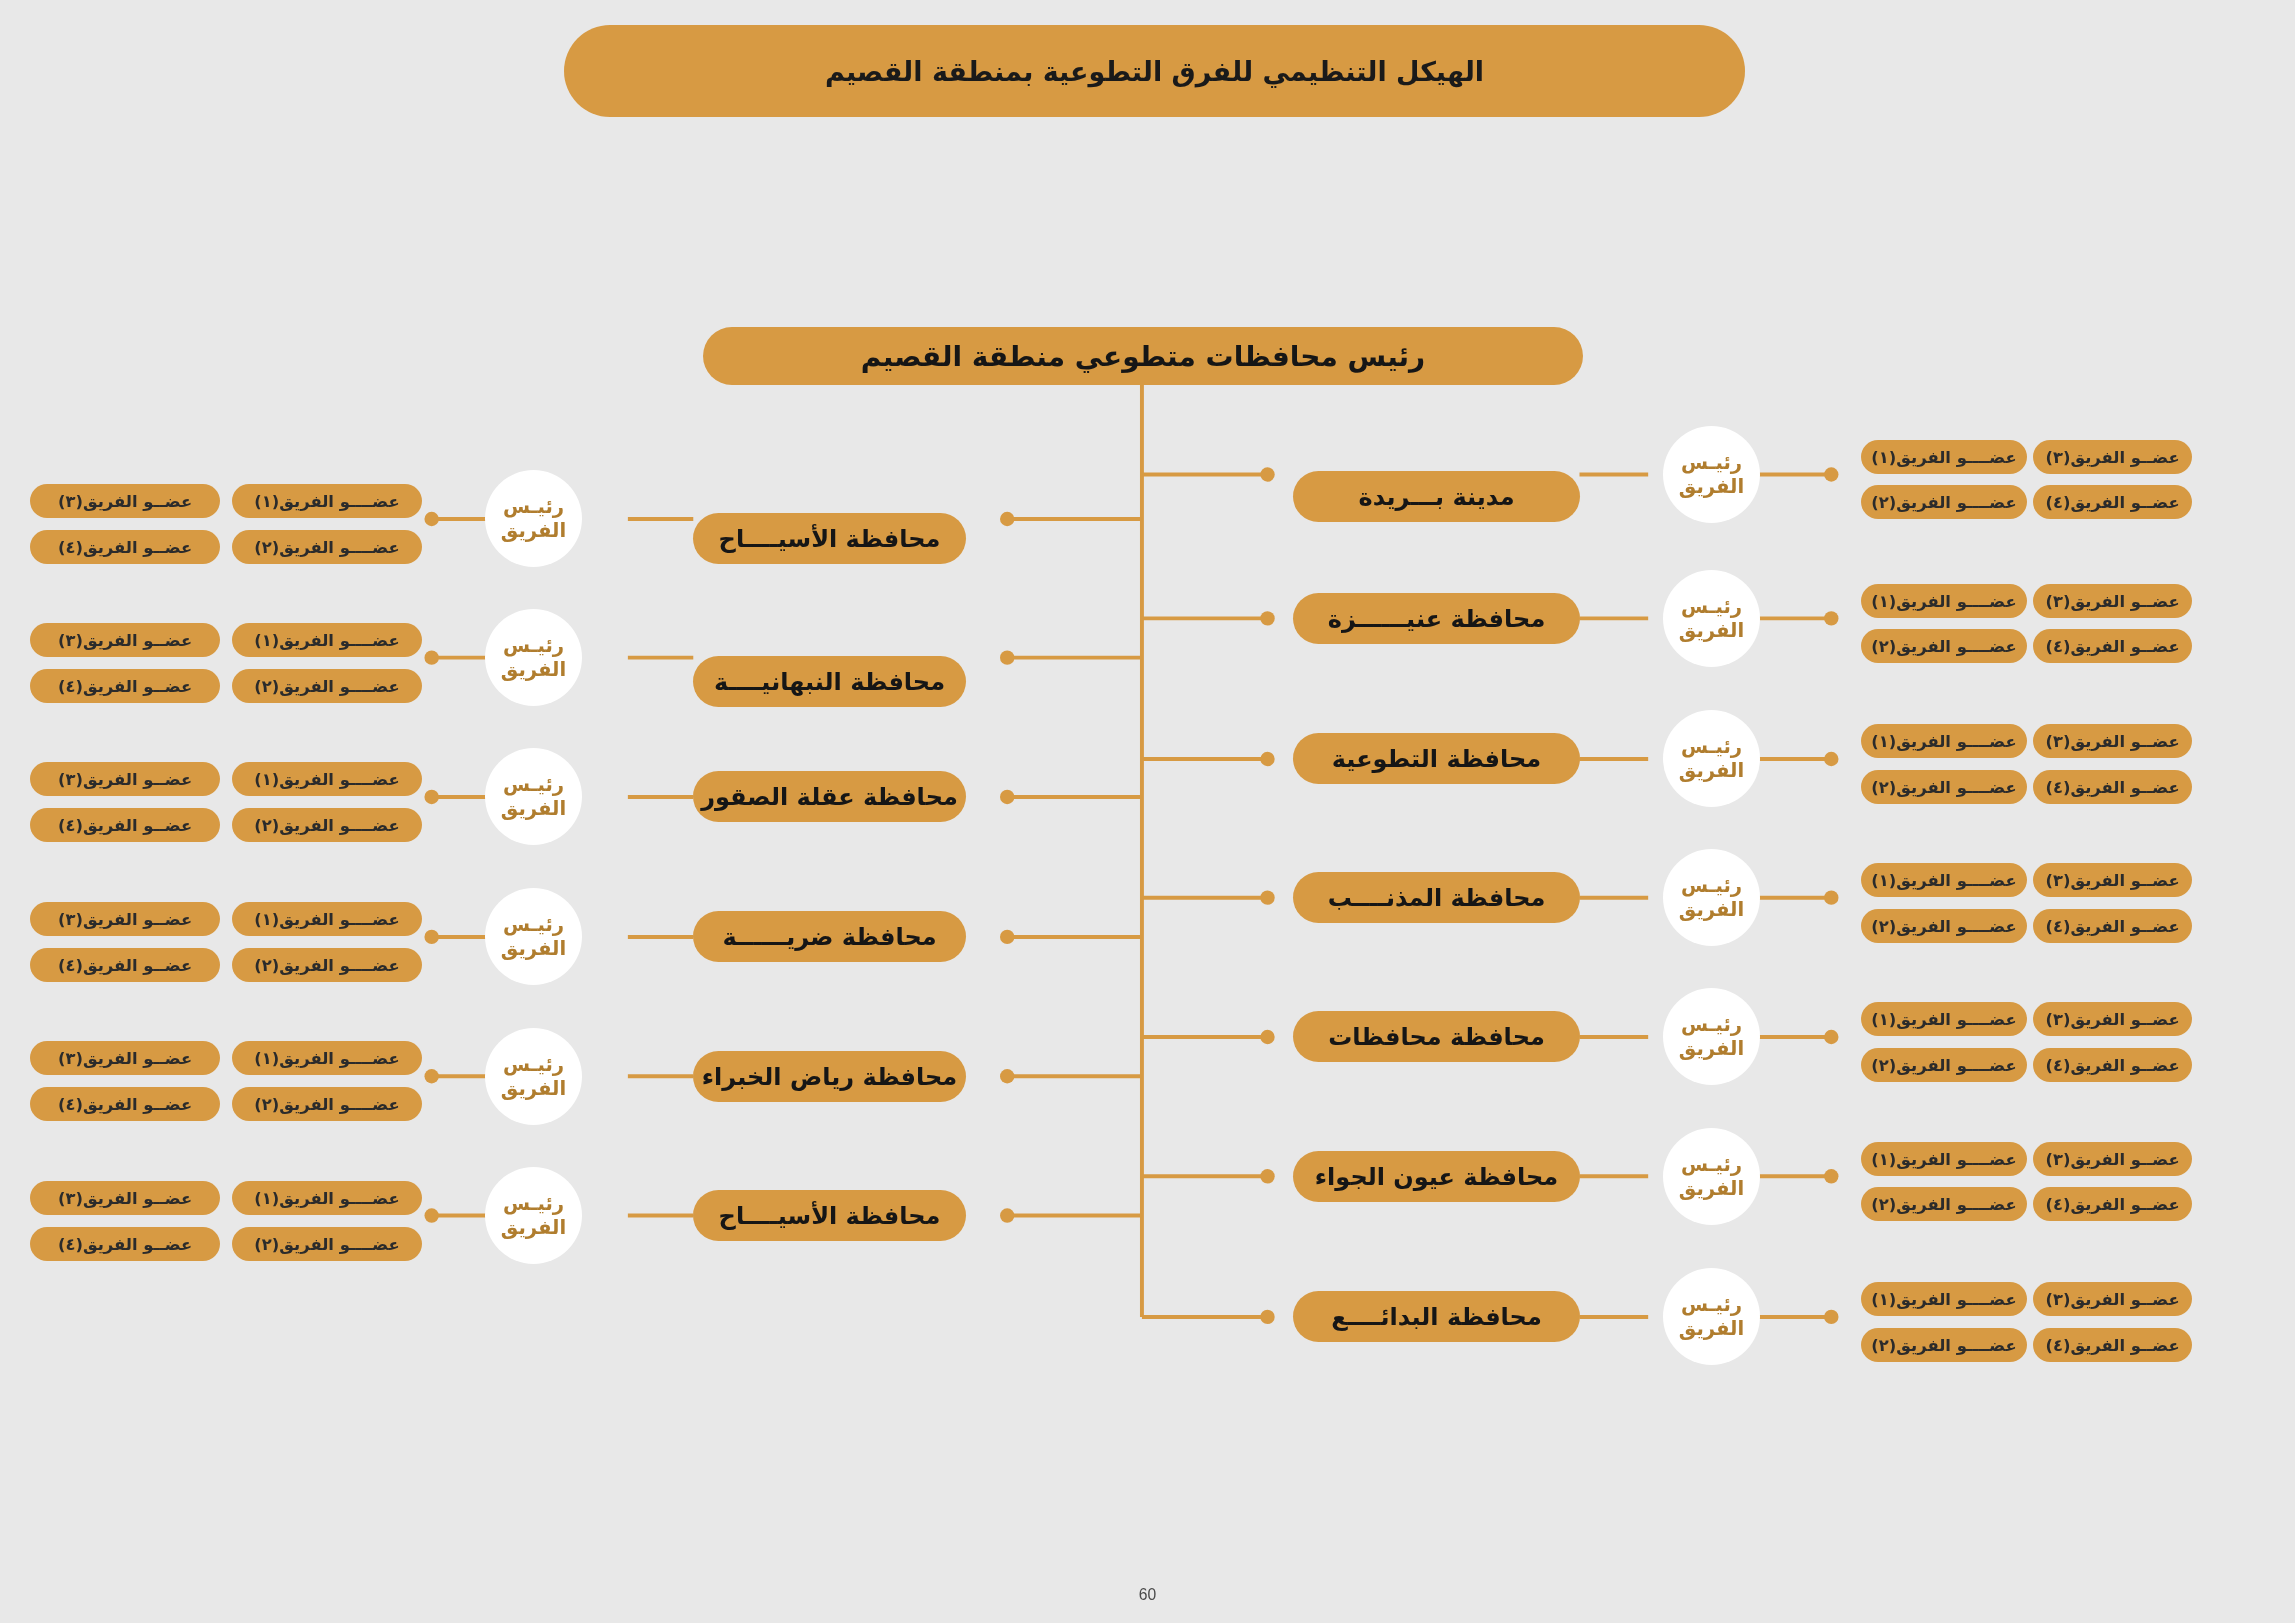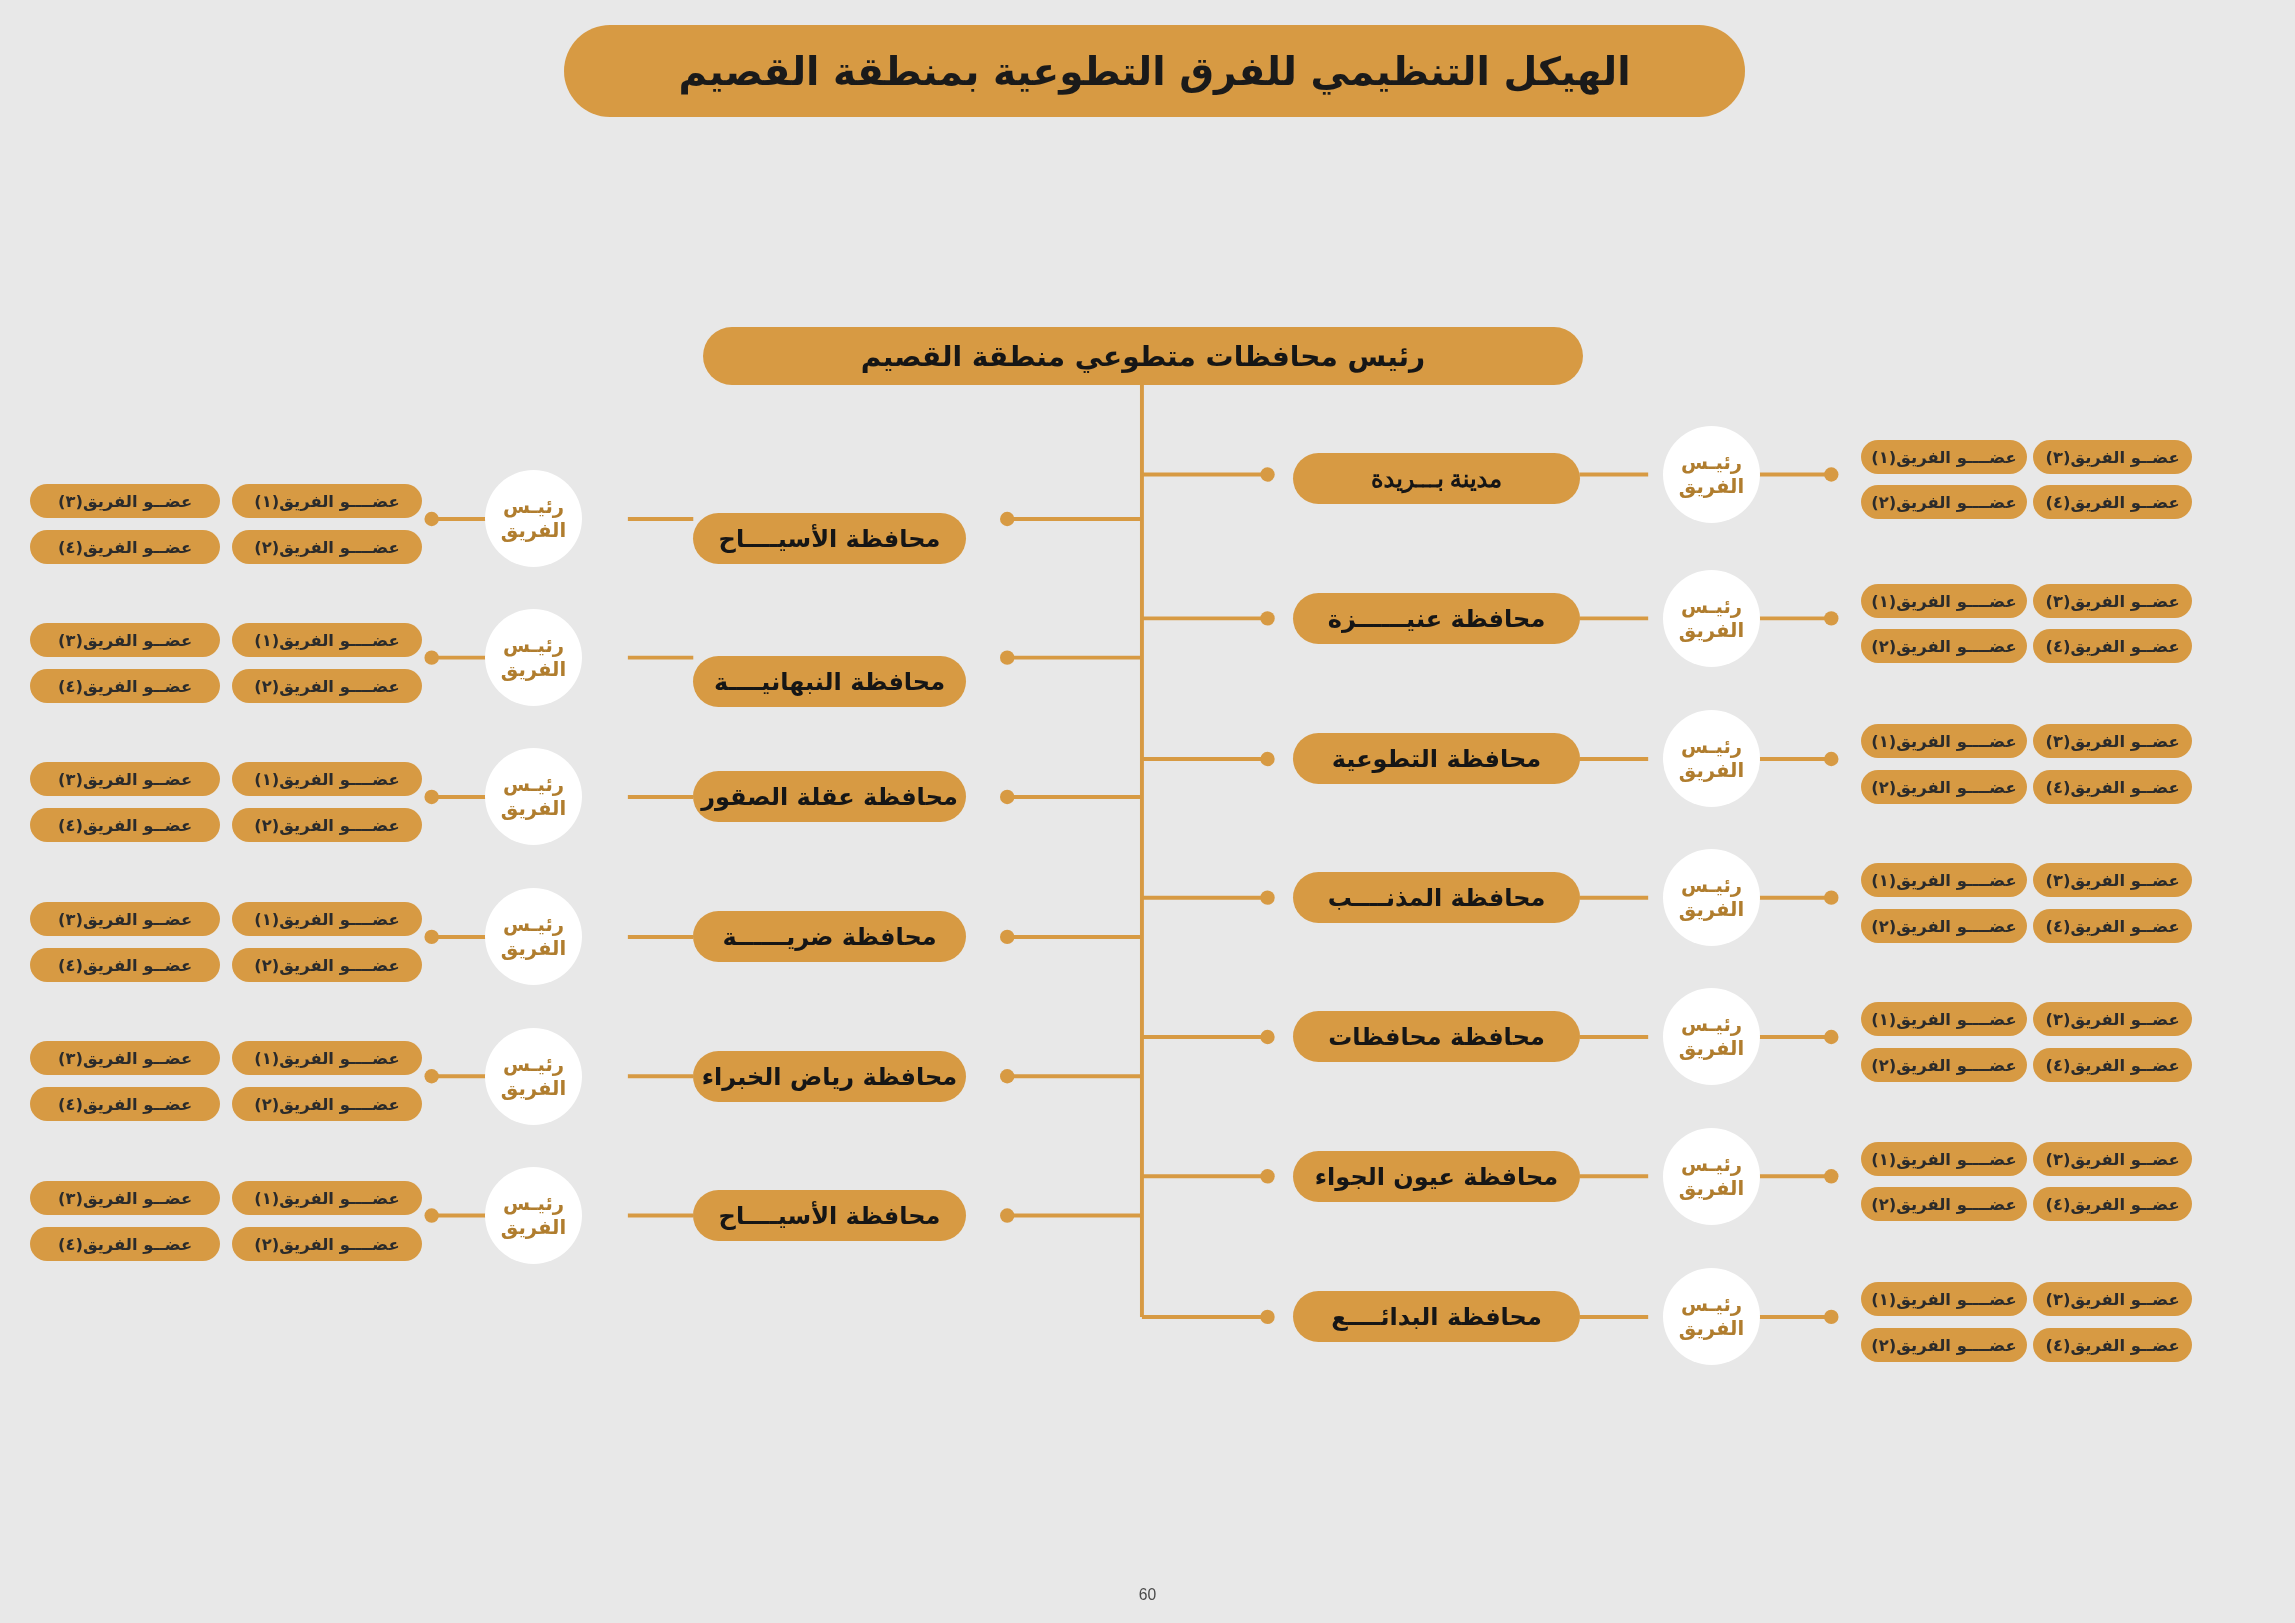--- a/index.html
+++ b/index.html
@@ -22,21 +22,21 @@
     top: 25px;
     width: 1181px;
     height: 92px;
     background: #d79a43;
     border-radius: 46px;
     display: flex;
     align-items: center;
     justify-content: center;
   }
   #title-banner .txt {
-    font-size: 39px;
+    font-size: 27px;
     font-weight: bold;
     color: #1a1a1a;
     letter-spacing: 0px;
   }
 
   
   #root-node {
     position: absolute;
     left: 703px;
     top: 327px;
@@ -207,21 +207,21 @@
     <circle cx="660" cy="1432" r="11"></circle>
     <circle cx="660" cy="1645" r="11"></circle>
     <circle cx="660" cy="1858" r="11"></circle>
   </g>
 </svg>
 
 <div id="root-node">
   <span class="txt">رئيس محافظات متطوعي منطقة القصيم</span>
 </div>
 
-<div class="pill gov-pill" style="left:1293px; top:453px; width:287px;font-family:Liberation Serif, serif;">
+<div class="pill gov-pill" style="left:1293px; top:471px; width:287px;">
   <span>مدينة بـــريدة</span>
 </div>
 <div class="leader-circle" style="left:1663px; top:426px;">
   <span>رئيـس</span>
   <span>الفريق</span>
 </div>
 <div class="pill member-pill" style="left:1861px; top:440px; width:166px;">
   <span>عضــــو الفريق(١)</span>
 </div>
 <div class="pill member-pill" style="left:1861px; top:485px; width:166px;">

